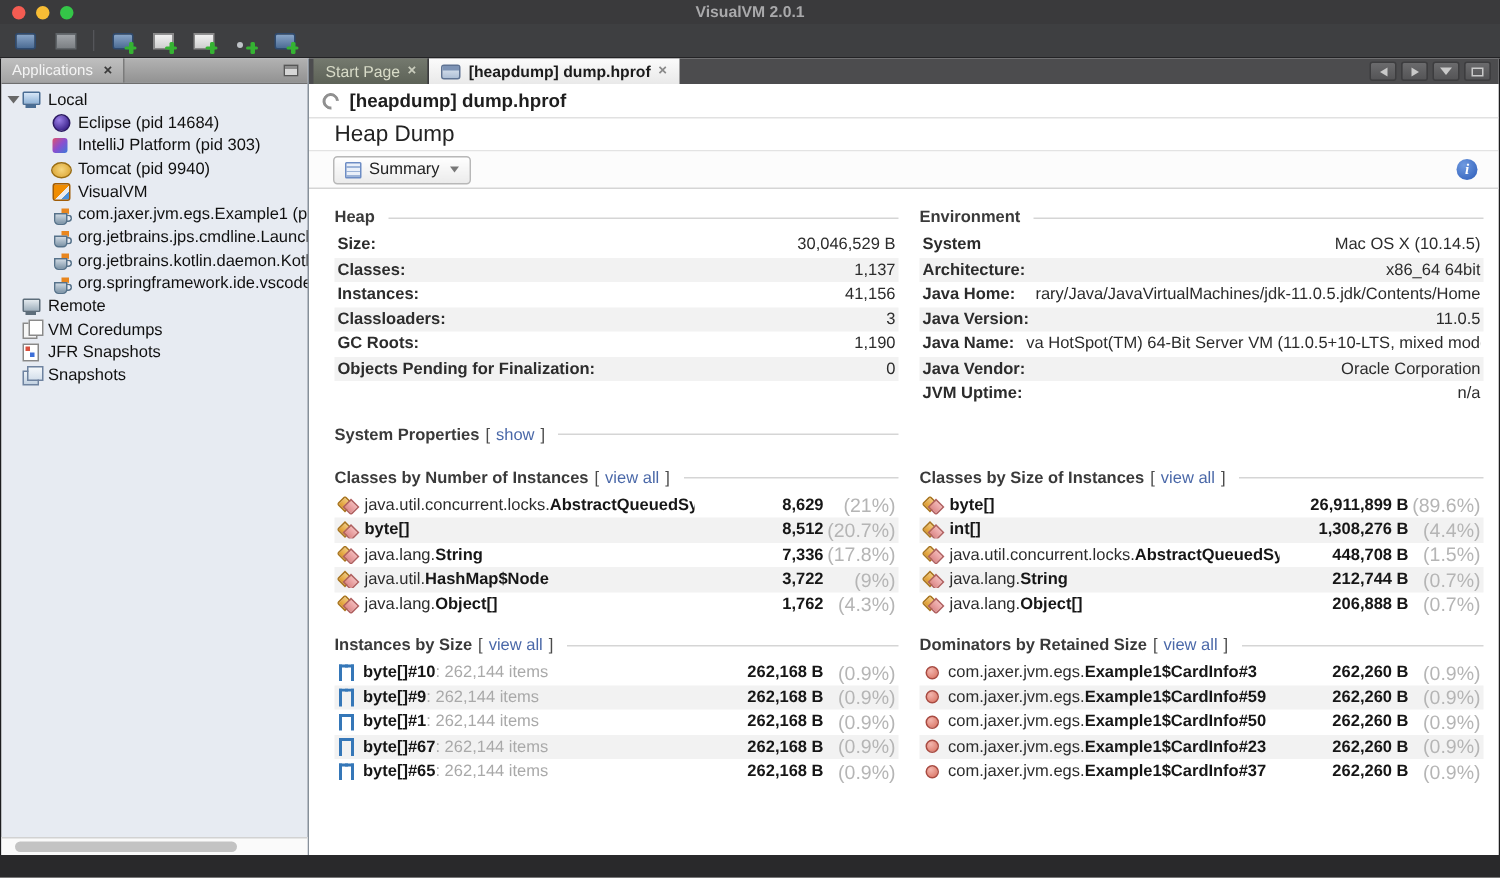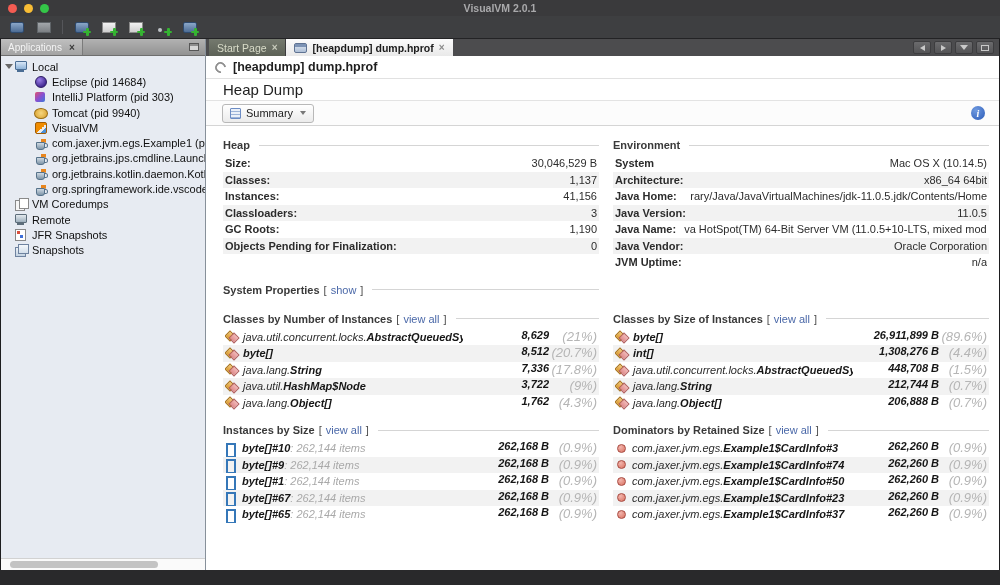--- a/index.html
+++ b/index.html
@@ -103,21 +103,21 @@
   .shead { display:flex; align-items:center; gap:4px; font-size:11px; font-weight:bold; color:#3a3a3a; margin-bottom:4px; white-space:nowrap; }
   .shead .rule { flex:1; height:1px; background:#d5d5d5; margin-left:5px; min-width:10px; }
   .lnk { color:#4a68a8; font-weight:normal; cursor:pointer; }
   .br { font-weight:normal; color:#4b4b4b; }
 
   .kvrow { height:16.5px; display:flex; align-items:center; padding:0 2px; }
   .kvrow .k { font-weight:bold; color:#2c2c2c; white-space:nowrap; }
   .kvrow .v { margin-left:auto; color:#2c2c2c; white-space:nowrap; overflow:hidden; padding-left:8px; }
   .alt { background:#f2f2f2; }
 
-  .lrow { height:16.5px; display:flex; padding:0 2px;font-style:italic; }
+  .lrow { height:16.5px; display:flex; align-items:center; padding:0 2px; }
   .lrow .nm { display:flex; align-items:center; white-space:nowrap; overflow:hidden; flex:1; min-width:0; color:#2c2c2c; }
   .lrow .nm b { color:#161616; }
   .det { color:#a9a9a9; }
   .lrow .val { width:86px; text-align:right; font-weight:bold; color:#161616; flex:none; white-space:nowrap; }
   .lrow .pct { width:48px; text-align:right; color:#b5b5b5; flex:none; font-size:13px; white-space:nowrap; }
 
   .cicon { width:13px; height:11px; position:relative; flex:none; margin-right:5px; }
   .cicon::before { content:""; position:absolute; left:1px; top:1px; width:6px; height:6px; background:linear-gradient(#f3c97a,#dd9a2e); border:1px solid #a8741d; transform:rotate(45deg); }
   .cicon::after  { content:""; position:absolute; left:5px; top:3px; width:6px; height:6px; background:linear-gradient(#f3b8b8,#dd8a8a); border:1px solid #b06060; transform:rotate(45deg); }
   .aicon { width:12px; height:11px; position:relative; flex:none; margin-right:5px; }
@@ -213,26 +213,26 @@
       </div>
       <div class="trow lvl1">
         <span class="ticon ic-java"></span>
         <span>org.jetbrains.kotlin.daemon.KotlinCo</span>
       </div>
       <div class="trow lvl1">
         <span class="ticon ic-java"></span>
         <span>org.springframework.ide.vscode.boo</span>
       </div>
       <div class="trow lvl0b">
+        <span class="ticon ic-remote"></span>
+        <span>Remote</span>
+      </div>
+      <div class="trow lvl0b">
         <span class="ticon ic-coredump"></span>
         <span>VM Coredumps</span>
-      </div>
-      <div class="trow lvl0b">
-        <span class="ticon ic-remote"></span>
-        <span>Remote</span>
       </div>
       <div class="trow lvl0b">
         <span class="ticon ic-jfr"></span>
         <span>JFR Snapshots</span>
       </div>
       <div class="trow lvl0b">
         <span class="ticon ic-snapshots"></span>
         <span>Snapshots</span>
       </div>
     </div>
@@ -543,21 +543,21 @@
                 <span>com.jaxer.jvm.egs.</span>
                 <b>Example1$CardInfo#3</b>
               </span>
             <span class="val">262,260 B</span>
               <span class="pct">(0.9%)</span>
           </div>
           <div class="lrow alt">
             <span class="nm">
                 <span class="oicon"></span>
                 <span>com.jaxer.jvm.egs.</span>
-                <b>Example1$CardInfo#74</b>
+                <b>Example1$CardInfo#59</b>
               </span>
             <span class="val">262,260 B</span>
               <span class="pct">(0.9%)</span>
           </div>
           <div class="lrow">
             <span class="nm">
                 <span class="oicon"></span>
                 <span>com.jaxer.jvm.egs.</span>
                 <b>Example1$CardInfo#50</b>
               </span>

